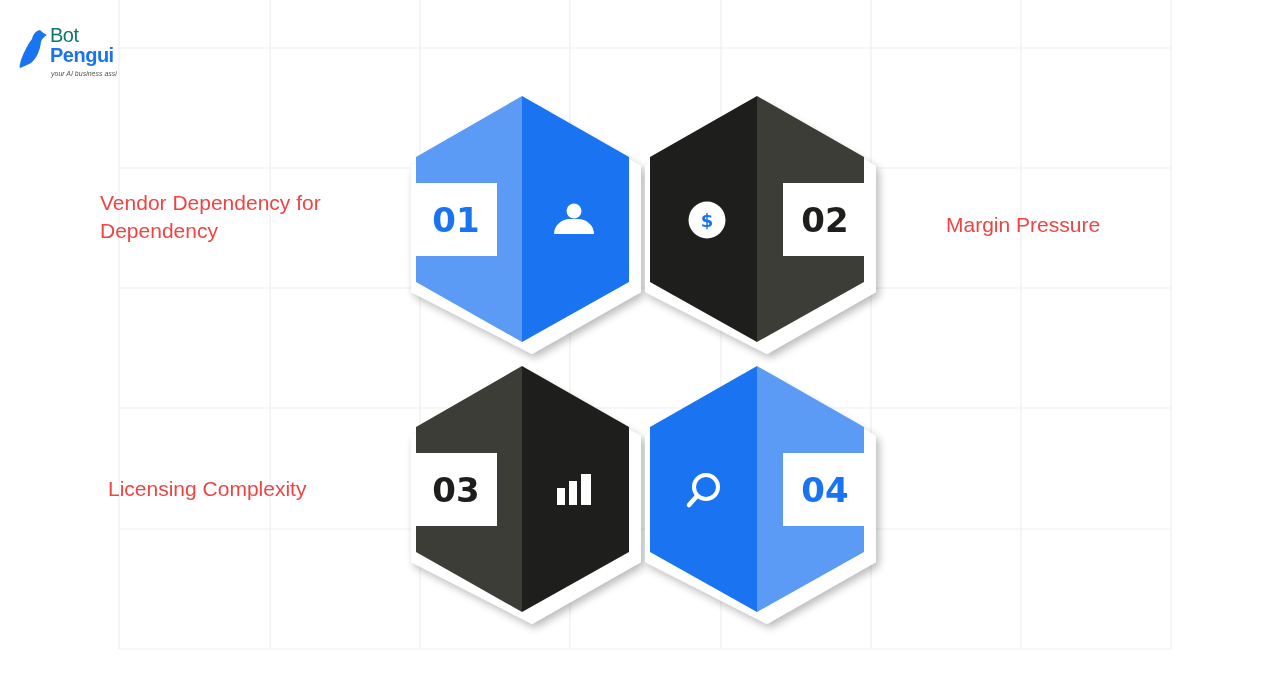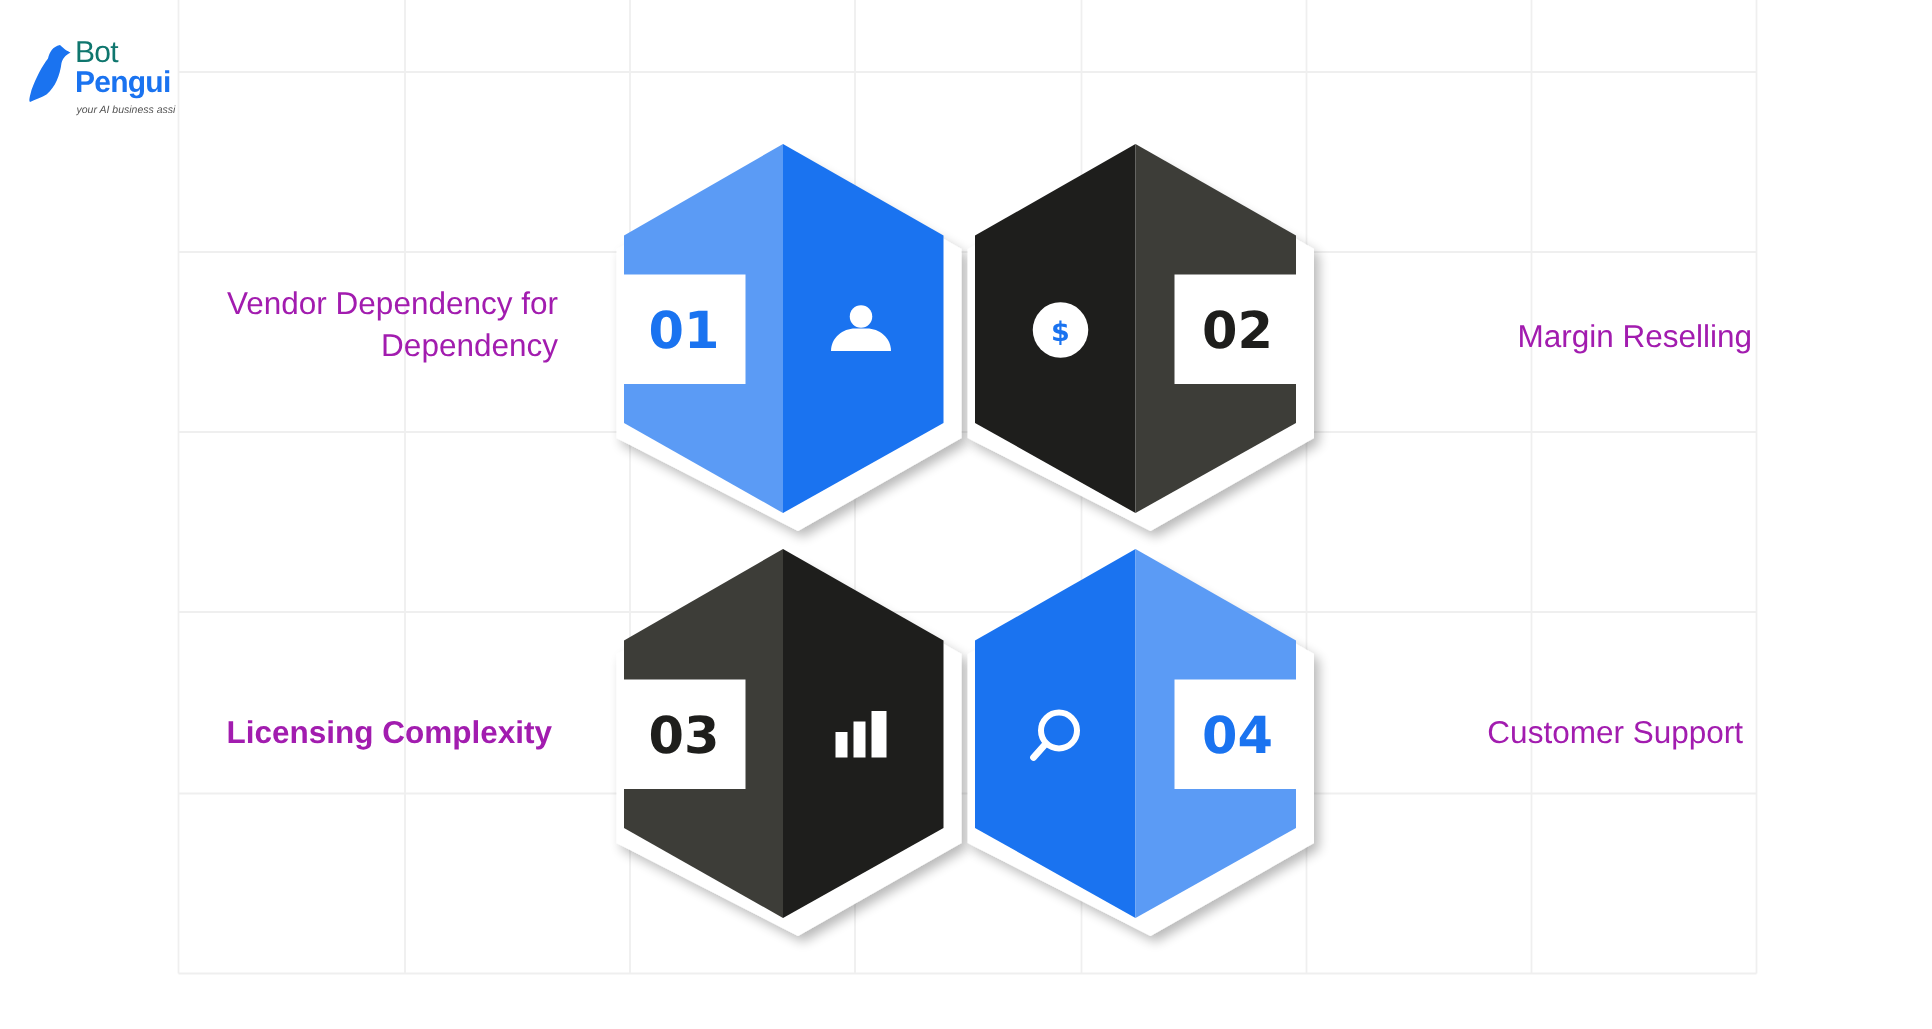--- a/index.html
+++ b/index.html
@@ -4,21 +4,21 @@
 <style>
   html, body { margin: 0; padding: 0; background: #ffffff; }
   body { width: 1288px; height: 686px; position: relative; overflow: hidden;
          font-family: "Liberation Sans", "DejaVu Sans", sans-serif; }
   .grid { position: absolute; left: 0; top: 0; }
   .logo { position: absolute; left: 18px; top: 24px; width: 101px; height: 60px; overflow: hidden; }
   .logo-mark { position: absolute; left: 0; top: 4px; }
   .logo-bot { position: absolute; left: 32px; top: 0; font-size: 20px; font-weight: normal; color: #0f766e; letter-spacing: -0.5px; line-height: 22px; }
   .logo-penguin { position: absolute; left: 32px; top: 20px; font-size: 20px; font-weight: bold; color: #1a73f0; letter-spacing: -0.5px; line-height: 22px; white-space: nowrap; }
   .logo-tagline { position: absolute; left: 33px; top: 46px; font-size: 7px; font-style: italic; color: #555; white-space: nowrap; }
-  .label { position: absolute; font-size: 21px; color: #a21caf; text-align: right; line-height: 28px; white-space: nowrap; }
+  .label { position: absolute; font-size: 21px; color: #ef4444; text-align: left; line-height: 28px; white-space: nowrap; }
   .diagram { position: absolute; left: 0; top: 0; }
   .num { font-family: "DejaVu Sans", sans-serif; font-weight: bold; font-size: 34px; }
 </style>
 </head>
 <body>
 
 <svg class="grid" width="1288" height="686" viewBox="0 0 1288 686">
   <g stroke="#efefef" stroke-width="1.2" fill="none">
     <line x1="119" y1="0" x2="119" y2="649"></line>
     <line x1="270" y1="0" x2="270" y2="649"></line>
@@ -110,22 +110,21 @@
     </g>
   </g>
 </svg>
 
 <div class="label" style="left:100px; top:189px; width:272px;">
   <div>Vendor Dependency for</div>
   <div>Dependency</div>
 </div>
 
 <div class="label" style="left:946px; top:211px; width:222px;">
-  <div>Margin Reselling</div>
+  <div>Margin Pressure</div>
 </div>
 
-<div class="label" style="left:108px; top:475px; width:260px;font-weight:bold;">
+<div class="label" style="left:108px; top:475px; width:260px;">
   <div>Licensing Complexity</div>
 </div>
 
 <div class="label" style="left:930px; top:475px; width:232px;">
-  <div>Customer Support</div>
 </div>
 
 </body></html>

